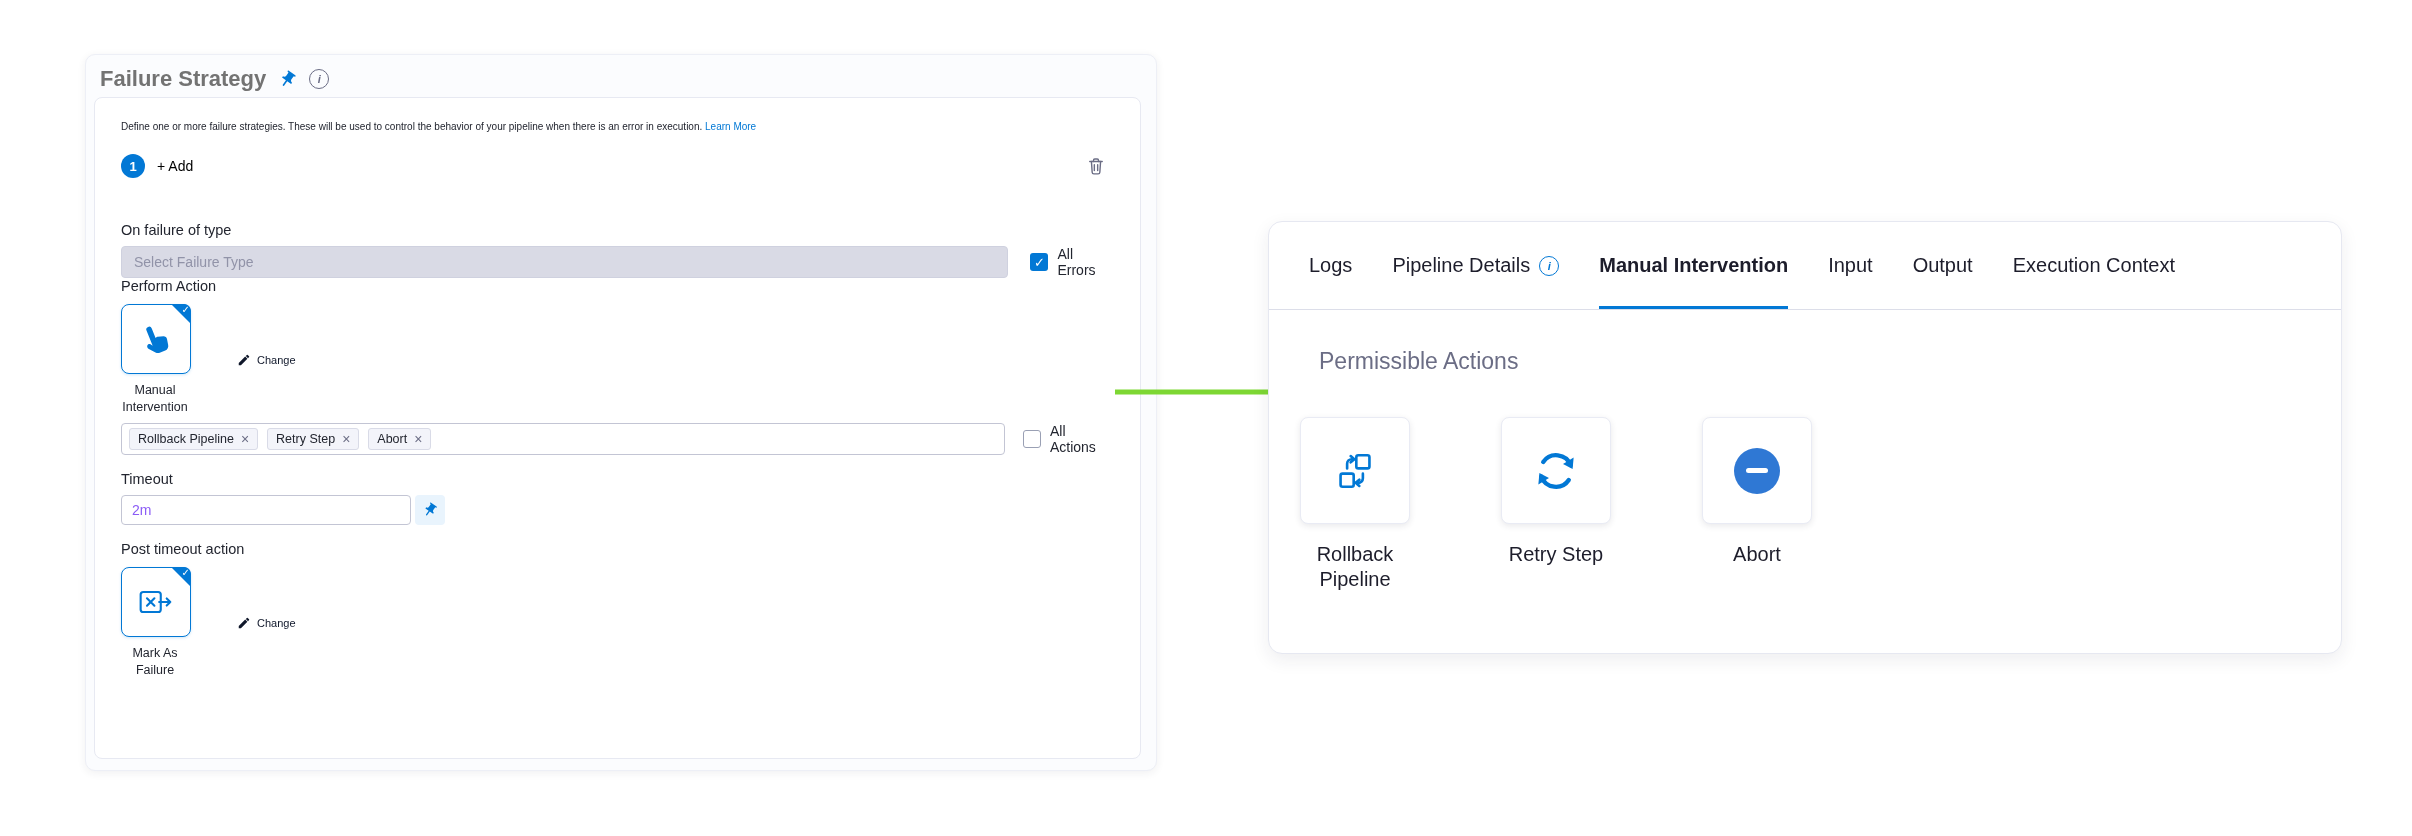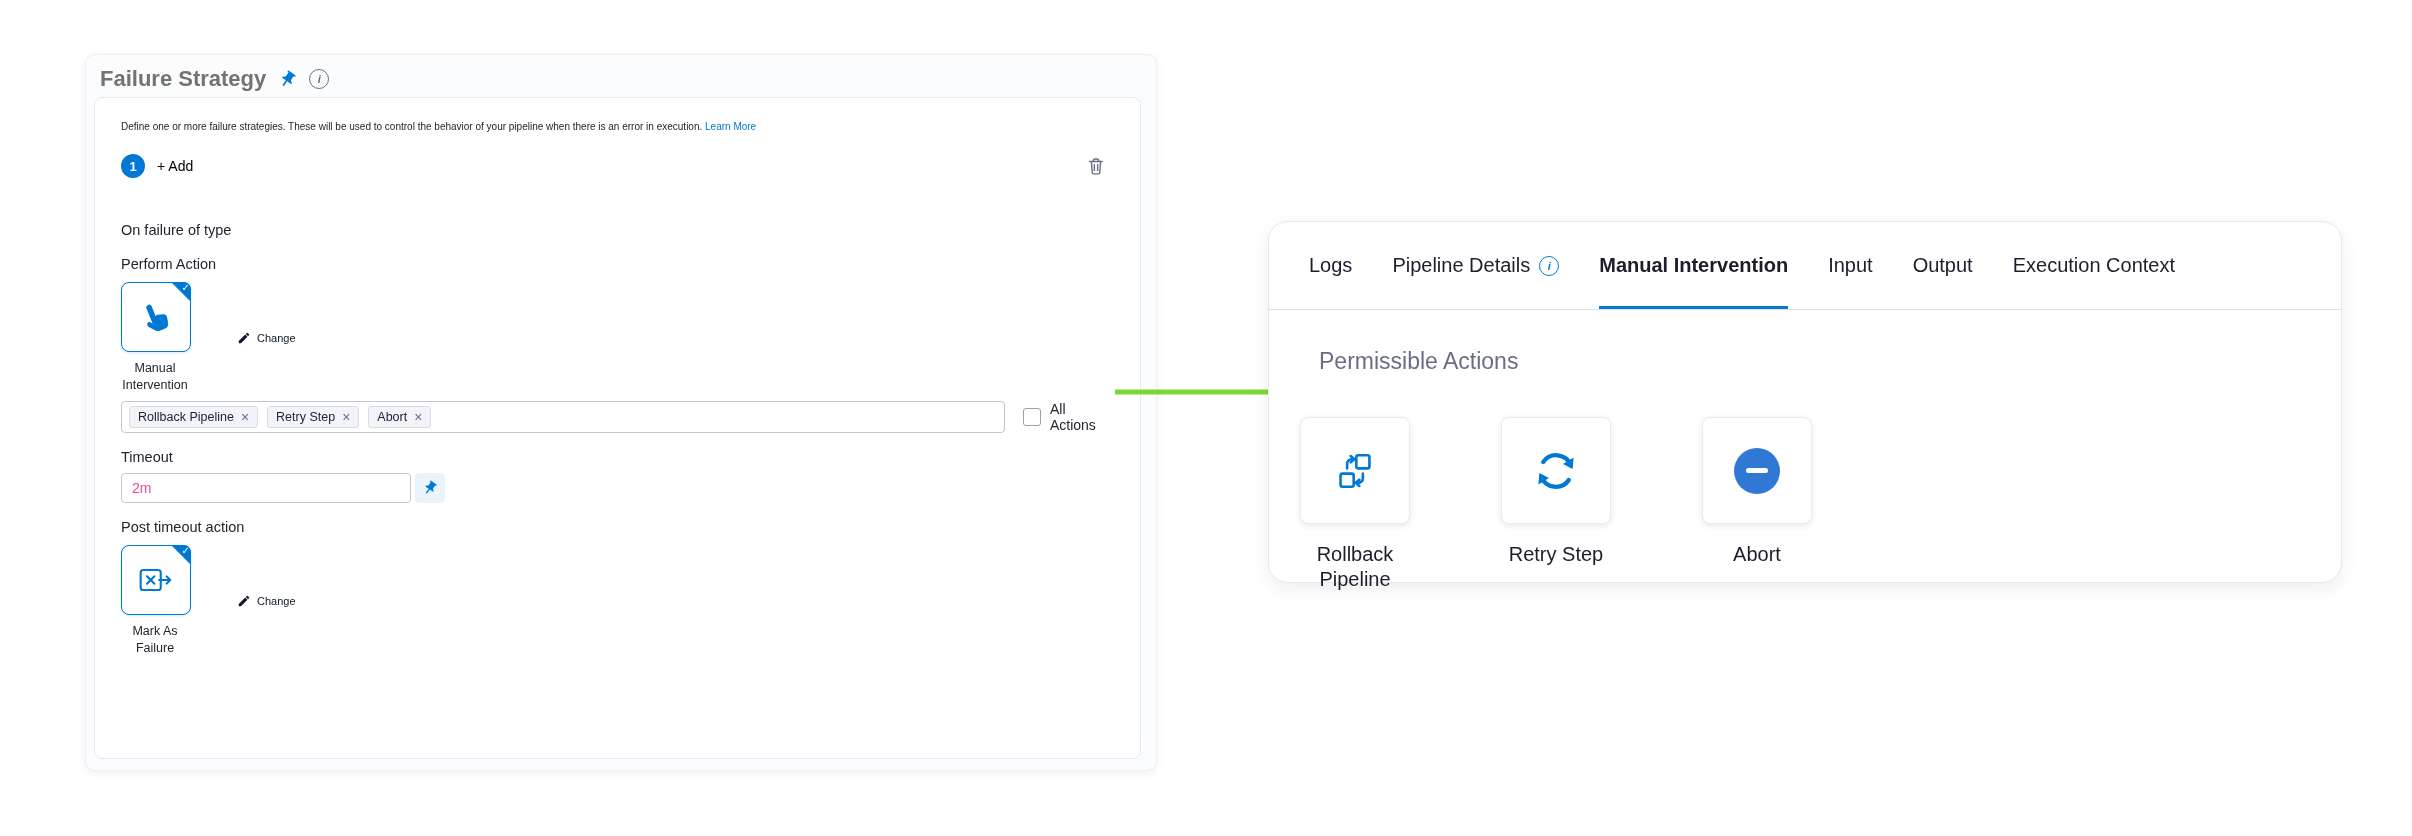--- a/index.html
+++ b/index.html
@@ -23,21 +23,21 @@
   .desc{font-size:10px;color:#22252f;margin:0;line-height:1.4;}
   .desc a{color:#0278d5;text-decoration:none;cursor:pointer;}
 
   .strategy-row{display:flex;align-items:center;gap:12px;margin-top:20px;}
   .badge{width:24px;height:24px;border-radius:50%;background:#0278d5;color:#fff;font-size:13px;font-weight:700;
     display:flex;align-items:center;justify-content:center;cursor:pointer;}
   .add-link{color:#000000;font-size:14px;cursor:pointer;}
   .trash{margin-left:auto;margin-right:8px;color:#6b6d85;display:inline-flex;cursor:pointer;}
 
   .form-label{font-size:14.5px;color:#22252f;}
-  .mt-26{margin-top:44px;} .mt-18{margin-top:18px;} .mt-16{margin-top:16px;}
+  .mt-26{margin-top:44px;} .mt-18{} .mt-16{margin-top:16px;}
 
   .field-row{display:flex;align-items:center;margin-top:8px;}
   .select-input{width:898px;height:32px;background:#d9dae5;border:1px solid #cfd1df;border-radius:4px;
     font-size:14px;padding:0 12px;box-sizing:border-box;color:#70738c;font-family:inherit;}
   .select-input::placeholder{color:#9193a8;}
   .cb-group{display:flex;align-items:center;gap:9px;margin-left:22px;}
   .checkbox{width:18px;height:18px;border-radius:3px;box-sizing:border-box;position:relative;cursor:pointer;flex:none;}
   .checkbox.checked{background:#0278d5;}
   .checkbox.checked::after{content:"✓";position:absolute;left:0;top:0;width:18px;height:18px;color:#fff;
     font-size:13px;font-weight:700;display:flex;align-items:center;justify-content:center;}
@@ -54,29 +54,29 @@
   .thumb-caption{width:80px;margin-left:-6px;text-align:center;font-size:12.5px;line-height:1.32;color:#22252f;margin-top:8px;}
 
   .tags-input{width:889px;height:32px;border:1px solid #c3c5d4;border-radius:4px;background:#fff;
     display:flex;align-items:center;gap:9px;padding:0 7px;box-sizing:border-box;cursor:text;}
   .tag{display:flex;align-items:center;gap:7px;background:#f3f4fa;border:1px solid #d9dbe7;border-radius:3px;
     padding:3px 8px;font-size:12.5px;color:#22252f;}
   .tag-x{color:#6b6d85;font-size:14px;line-height:1;cursor:pointer;}
   .tag-x::before{content:"×";}
 
   .timeout-row{display:flex;align-items:center;gap:4px;margin-top:8px;}
-  .timeout-input{width:290px;height:30px;border:1px solid #c3c5d4;border-radius:4px;font-size:14px;color:#ec4899;
+  .timeout-input{width:290px;height:30px;border:1px solid #c3c5d4;border-radius:4px;font-size:14px;color:#8b5cf6;
     padding:0 10px;box-sizing:border-box;font-family:inherit;}
   .pin-btn{width:30px;height:30px;border-radius:4px;background:#e9f4fd;border:none;display:flex;align-items:center;
     justify-content:center;color:#0278d5;cursor:pointer;}
   .pin-btn .icon-pin{transform:rotate(35deg);}
 
   
-  .detail-panel{position:absolute;left:1268px;top:221px;width:1074px;height:362px;background:#fff;
-    border:1px solid #e6e8f1;border-radius:20px;box-shadow:0 6px 18px rgba(35,36,60,.08);box-sizing:border-box;}
+  .detail-panel{position:absolute;left:1268px;top:221px;width:1074px;height:433px;background:#fff;
+    border:1px solid #e6e8f1;border-radius:14px;box-shadow:0 6px 18px rgba(35,36,60,.08);box-sizing:border-box;}
   .tabbar{display:flex;align-items:stretch;height:88px;padding:0 40px;gap:40px;border-bottom:1px solid #dcdee9;box-sizing:border-box;}
   .tab{display:flex;align-items:center;gap:9px;font-size:20px;color:#1d1d2b;border-bottom:3px solid transparent;
     padding-top:3px;cursor:pointer;white-space:nowrap;box-sizing:border-box;}
   .tab.active{font-weight:700;border-bottom-color:#0278d5;}
 
   .panel-content{padding:38px 0 0 50px;}
   .perm-heading{font-size:23px;font-weight:400;color:#6b6d85;margin:0;}
   .actions-row{display:flex;gap:93px;margin-top:42px;margin-left:-18px;}
   .action-item{width:108px;display:flex;flex-direction:column;align-items:center;}
   .action-card{width:108px;height:105px;background:#fff;border:1px solid #e9ebf4;border-radius:8px;
@@ -115,20 +115,27 @@
           <svg width="20" height="20" viewBox="0 0 24 24" fill="none" stroke="currentColor" stroke-width="1.7" stroke-linecap="round">
             <path d="M4.5 6.5h15"></path>
               <path d="M9 6.5V5a1.5 1.5 0 0 1 1.5-1.5h3A1.5 1.5 0 0 1 15 5v1.5"></path>
             <path d="M6.5 6.5l.9 13a2 2 0 0 0 2 1.9h5.2a2 2 0 0 0 2-1.9l.9-13"></path>
               <path d="M10 10.5v7M14 10.5v7"></path>
           </svg>
         </span>
       </div>
 
       <div class="form-label mt-26">On failure of type</div>
+      <div class="field-row">
+        <input class="select-input" readonly="" placeholder="Select Failure Type" style="">
+        <span class="cb-group">
+          <span class="checkbox checked"></span>
+          <span class="cb-label">All Errors</span>
+        </span>
+      </div>
 
       <div class="form-label mt-18">Perform Action</div>
       <div class="thumb-row">
         <div>
           <div class="thumb">
             <span class="corner-check"></span>
             <svg width="34" height="34" viewBox="0 0 24 24" style="transform:rotate(-22deg)">
               <path fill="#0278d5" d="M10 2a2 2 0 0 1 2 2v7.2l1-.3c.2-.1.5-.1.7 0l3.9 1.3c1.1.4 1.8 1.5 1.6 2.7l-.8 4.2c-.3 1.6-1.7 2.9-3.4 2.9h-4.2c-1 0-2-.5-2.7-1.3l-3.6-4.4c-.6-.7-.5-1.8.2-2.4.7-.6 1.7-.6 2.3.1L8 15.6V4a2 2 0 0 1 2-2z"></path>
             </svg>
           </div>

